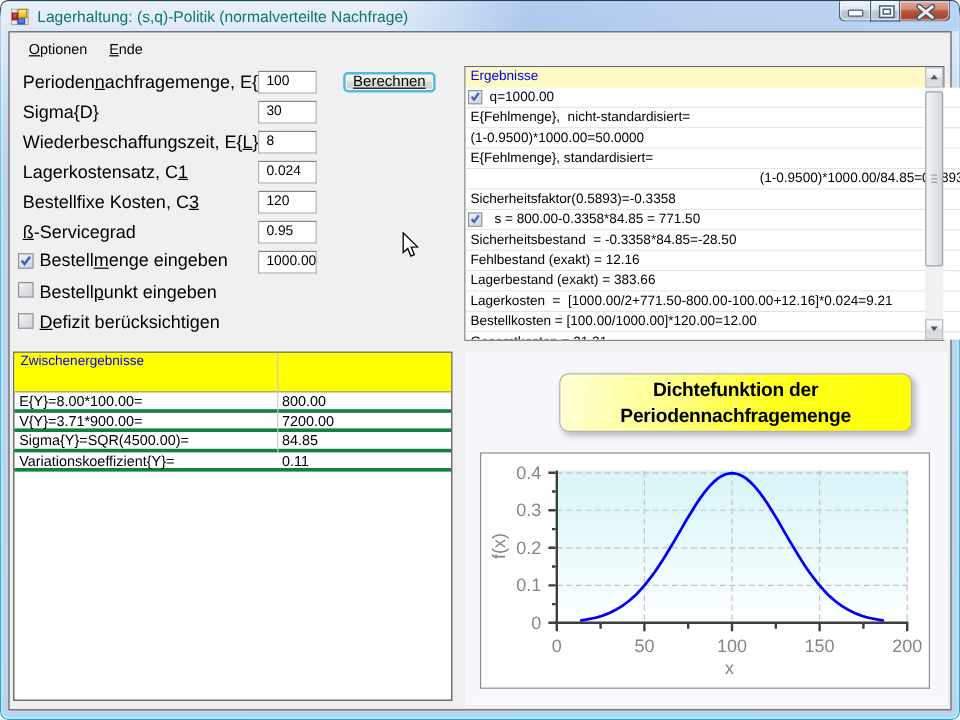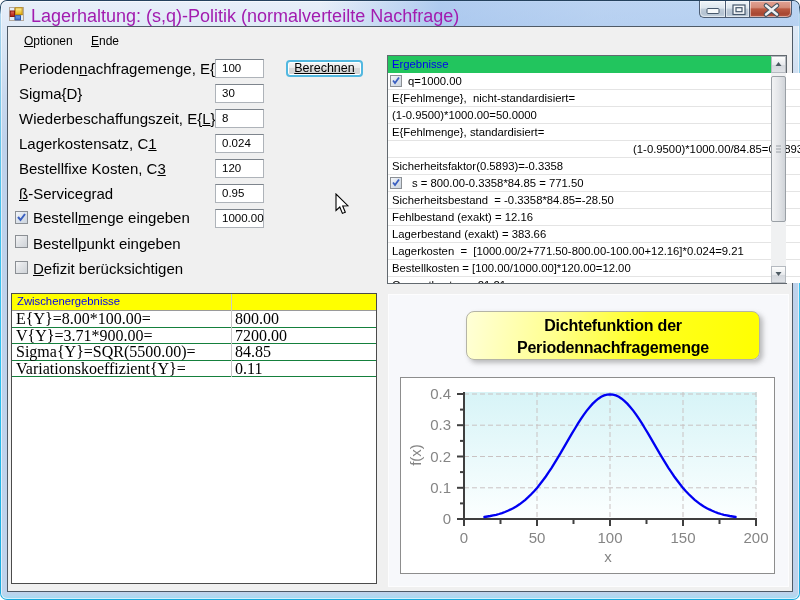--- a/index.html
+++ b/index.html
@@ -8,21 +8,21 @@
 #page { position:absolute; left:0; top:0; width:800px; height:600px; }
 
 
 #w-outer { left:0; top:0; width:800px; height:600px; border-radius:7px;
   background:linear-gradient(180deg,#24415d 0%,#2a4a68 1.2%,#b0d4ec 2.4%,#8ccbe9 12%,#45c0ec 35%,#2fc2f0 60%,#1aaadd 100%); }
 #w-glass { left:1px; top:1px; width:798px; height:598px; border-radius:6px;
   background:linear-gradient(180deg,#e8eff9 0%,#d8e5f4 8%,#c8d9ee 16%,#bed2eb 24%,#bed3ec 99%,#a8dcf4 100%);
   box-shadow:inset 0 0 0 1px rgba(255,255,255,.6), inset 0 -1px 2px rgba(130,215,248,.4); }
 
 
-#title { left:31px; top:6px; font-size:18px; color:#a21caf; }
+#title { left:31px; top:6px; font-size:13px; color:#0f766e; }
 #wicon { left:11px; top:7px; }
 
 
 .capbtn { top:1px; height:17px; border:1px solid #4d5d74; border-top:none; }
 #btn-min { left:699px; width:26px; border-radius:0 0 0 5px; border-right:none;
   background:linear-gradient(180deg,#f0f5f9 0%,#dce6ee 45%,#c0cdda 50%,#b4c2d1 80%,#c6d4e0 100%); }
 #btn-max { left:725px; width:25px;
   background:linear-gradient(180deg,#f0f5f9 0%,#dce6ee 45%,#c0cdda 50%,#b4c2d1 80%,#c6d4e0 100%); }
 #btn-close { left:750px; width:42px; border-radius:0 0 5px 0; border-left:none;
   background:linear-gradient(180deg,#e2a294 0%,#d58d7a 40%,#bb5a42 50%,#a84732 80%,#b65844 100%); }
@@ -39,32 +39,32 @@
 .inp { left:215px; width:49px; height:19px; border:1px solid #aeb3b9; border-top-color:#7e858d; background:#fff;
   font-size:11.5px; line-height:17px; padding-left:6px; color:#000; white-space:pre; }
 #btn-ber { left:286px; top:60px; width:77px; height:17px; border:2px solid #52b8e0; border-radius:4px; box-shadow:inset 0 0 0 1px #ffffff;
   background:linear-gradient(180deg,#f5f5f5 0%,#ebebeb 45%,#d9d9d9 50%,#d4d4d4 100%);
   font-size:12.5px; text-align:center; line-height:12.5px; color:#000;text-decoration:underline; }
 .cb { width:13px; height:13px; border:1px solid #8b8f94; background:linear-gradient(135deg,#f6f6f6 0%,#e3e5e8 40%,#cfd3d8 100%); }
 .cb.on { background:linear-gradient(135deg,#f4f7fb 0%,#e0e6ee 40%,#ccd4de 100%); }
 
 
 #res { left:387px; top:55px; width:400px; height:229px; border:1px solid #62696f; background:#fff; }
-.res-hdr { left:0; top:0; width:383px; height:17px; background:#22c55e; color:#0000f0; font-size:11.3px; line-height:16px; padding-left:4px; }
+.res-hdr { left:0; top:0; width:383px; height:17px; background:#fef9c3; color:#0000f0; font-size:11.3px; line-height:16px; padding-left:4px; }
 .res-row { left:0; width:415px; height:17px; background:#fff; border-bottom:1px solid #e4e4e4; font-size:11.3px; line-height:16px; color:#000; white-space:pre; overflow:hidden; }
 
 
 #sbar { left:771px; top:56px; width:15px; height:227px; background:#f0f1f2; }
 .sbtn { left:0; width:15px; height:17px; background:linear-gradient(180deg,#fdfdfd,#e8eaed 50%,#d3d7dc 51%,#dfe2e6); border:1px solid #b5bac0; }
 #sthumb { left:0; top:20px; width:15px; height:146px; background:linear-gradient(90deg,#f2f3f4,#e4e6e9 50%,#d0d4d9); border:1px solid #9aa0a6; border-radius:2px; }
 
 
 #tbl { left:11px; top:293px; width:366px; height:291px; border:1px solid #4b4b4b; background:#fff; }
-.t-hdr { height:17px; background:#ffff00; color:#0000f0; font-size:11.3px; line-height:15px; padding-left:5px; border-bottom:1px solid #9a9a9a; }
-.t-row { height:16.5px; border-bottom:1px solid #15803d; font-size:16px; line-height:15px; color:#000; white-space:pre;font-family:Liberation Serif, serif; }
+.t-hdr { height:33px; background:#ffff00; color:#0000f0; font-size:11.3px; line-height:15px; padding-left:5px; border-bottom:1px solid #9a9a9a; }
+.t-row { height:16.5px; border-bottom:3px solid #15803d; font-size:12px; line-height:15px; color:#000; white-space:pre; }
 .t-c1 { position:absolute; left:4px; }
 .t-c2 { position:absolute; left:223px; }
 #t-div { left:219px; top:0px; width:1px; height:83px; background:#c9c9c9; }
 
 
 #cpanel { left:388px; top:294px; width:401px; height:293px; background:#f7f8fb; border:1px solid #fdfdfe; }
 #ybox { left:466px; top:311px; width:294px; height:49px; border:1px solid #b4b4a6; border-radius:8px;
   background:linear-gradient(100deg,#ffffd8 0%,#ffff90 30%,#ffff20 60%,#ffff00 100%);
   box-shadow:3px 3px 5px rgba(110,110,110,.45);
   font-size:16px; font-weight:bold; text-align:center; line-height:21.5px; padding-top:3px; color:#000; letter-spacing:-0.2px; }
@@ -195,21 +195,21 @@
         </svg></div>
     <div class="abs sbtn" style="top:210px;"><svg width="13" height="15">
           <path d="M3.5 5 L6.5 9 L9.5 5 Z" fill="#4d5a63"></path>
         </svg></div>
   </div>
 
   <div class="abs" id="tbl">
     <div class="t-hdr">Zwischenergebnisse</div>
     <div class="t-row"><span class="t-c1">E{Y}=8.00*100.00=</span><span class="t-c2">800.00</span></div>
     <div class="t-row"><span class="t-c1">V{Y}=3.71*900.00=</span><span class="t-c2">7200.00</span></div>
-    <div class="t-row"><span class="t-c1">Sigma{Y}=SQR(5500.00)=</span><span class="t-c2">84.85</span></div>
+    <div class="t-row"><span class="t-c1">Sigma{Y}=SQR(4500.00)=</span><span class="t-c2">84.85</span></div>
     <div class="t-row"><span class="t-c1">Variationskoeffizient{Y}=</span><span class="t-c2">0.11</span></div>
     <div class="abs" id="t-div"></div>
   </div>
 
   <div class="abs" id="cpanel"></div>
   <div class="abs" id="ybox">Dichtefunktion der<br>Periodennachfragemenge</div>
   <div class="abs" id="cbox"></div>
   <svg class="abs" style="left:400px; top:377px;" width="375" height="196" font-family="Liberation Sans, sans-serif">
     <defs>
       <linearGradient id="plotg" x1="0" y1="0" x2="0" y2="1">

